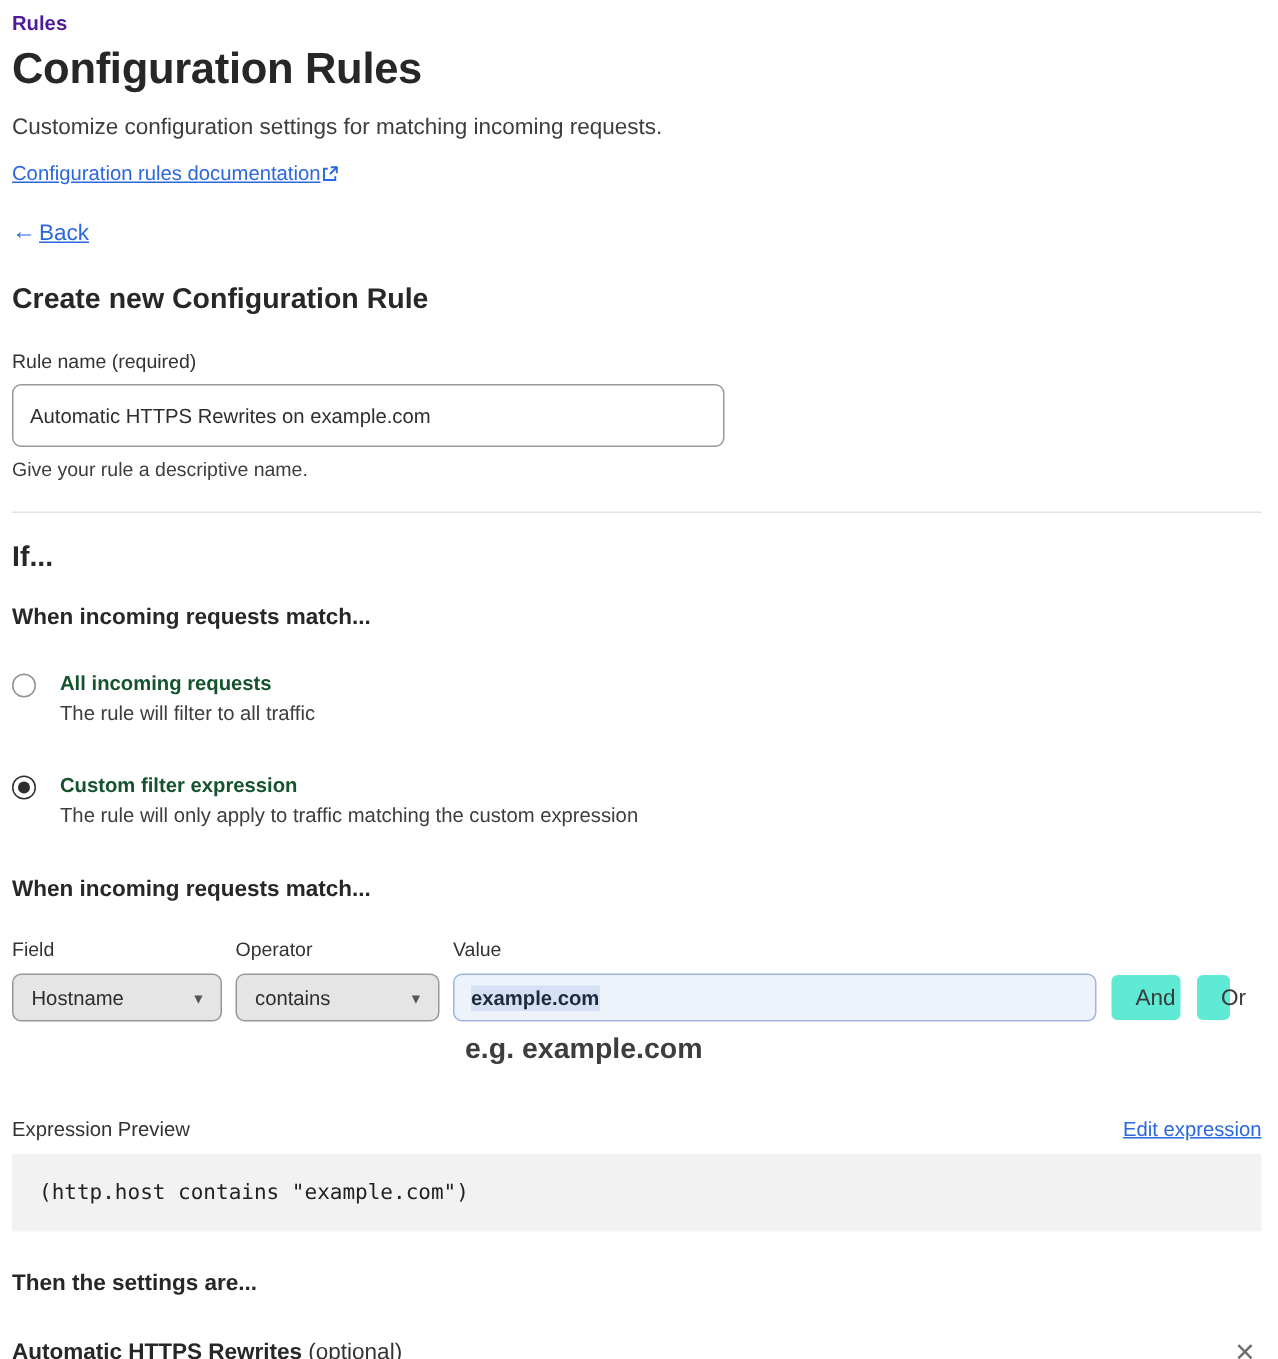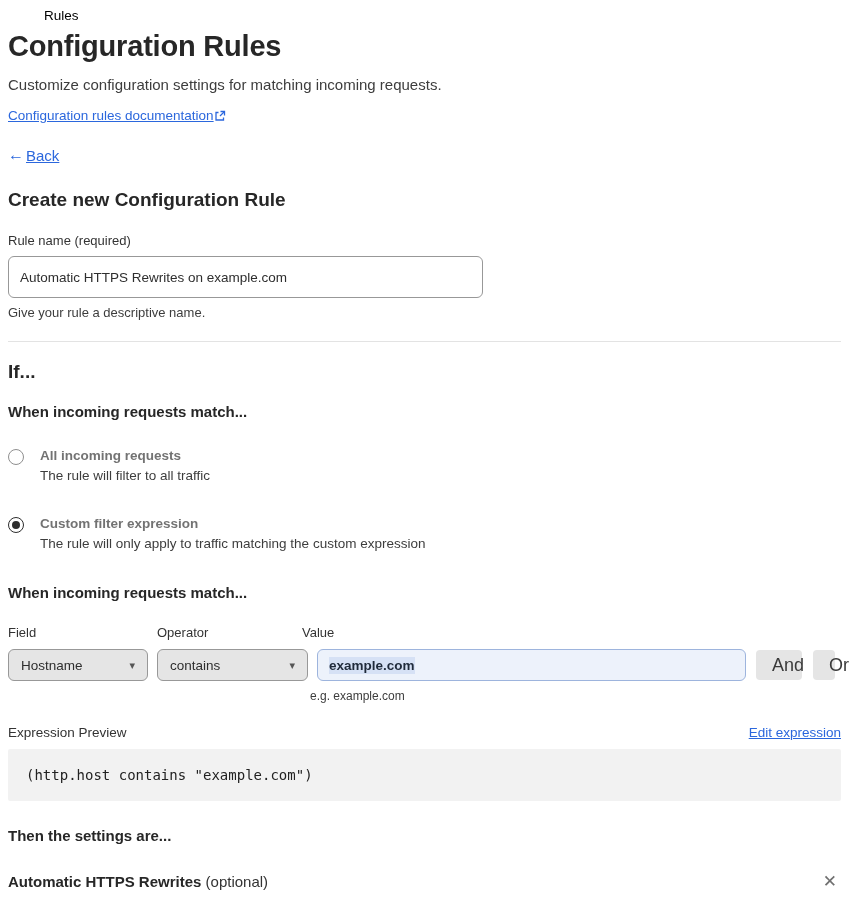--- a/index.html
+++ b/index.html
@@ -6,21 +6,21 @@
   html, body { margin: 0; padding: 0; background: #fff; }
   body {
     width: 852px; height: 906px;
     font-family: "Liberation Sans", sans-serif;
     color: #2e2e2e;
     padding: 8px 11px 10px 8px;
     overflow: hidden;
   }
   a, .link { color: #2b67dd; text-decoration: underline; cursor: pointer; }
 
-  .breadcrumb { font-size: 13.5px; font-weight: 400; color: #000000; margin-left: 36px; }
+  .breadcrumb { font-size: 13.5px; font-weight: 700; color: #4c1d95; }
   .page-title { font-size: 29px; font-weight: 700; color: #272727; margin: 7px 0 13px; letter-spacing: -0.2px; }
   .subtitle { font-size: 15px; color: #3d3d3d; margin: 0 0 15px; }
 
   .doc-row { display: flex; align-items: center; gap: 0; margin-bottom: 23px; }
   .doc-row .link { font-size: 13.5px; }
   .ext-icon { display: inline-flex; color: #2b67dd; }
 
   .back-row { display: flex; align-items: center; margin-bottom: 25px; font-size: 15px; }
   .back-arrow { color: #2b67dd; text-decoration: none; font-size: 16px; margin-right: 2px; }
 
@@ -45,60 +45,60 @@
   .radio-row { display: flex; margin-top: 28px; cursor: pointer; }
   .radio-row.second { margin-top: 33px; }
   .radio {
     width: 16px; height: 16px; border-radius: 50%;
     border: 1.5px solid #8f8f8f; background: #fff;
     margin: 1px 16px 0 0; flex: 0 0 auto;
     display: flex; align-items: center; justify-content: center;
   }
   .radio.checked { border-color: #2e2e2e; }
   .radio.checked::after { content: ""; width: 8px; height: 8px; border-radius: 50%; background: #2e2e2e; }
-  .radio-label { font-size: 13.5px; font-weight: 700; color: #737373; }
+  .radio-label { font-size: 13.5px; font-weight: 700; color: #14532d; }
   .radio-desc { font-size: 13.5px; color: #3d3d3d; margin-top: 5px; }
 
   .match-heading-2 { margin: 33px 0 0; }
 
   .builder-labels { display: flex; margin-top: 24px; font-size: 13px; color: #333; }
   .col-field { width: 149px; }
   .col-operator { width: 145px; }
   .col-value { width: 429px; }
 
   .builder-row { display: flex; align-items: center; margin-top: 9px; }
   .select {
     height: 32px; background: #e5e5e5; border: 1px solid #989898; border-radius: 6px;
     display: flex; align-items: center; justify-content: space-between;
     padding: 12px 12px; font-size: 13.5px; color: #2e2e2e; cursor: pointer;
   }
   .select.field-select { width: 140px; margin-right: 9px; }
-  .select.operator-select { width: 151px; margin-right: 9px; }
+  .select.operator-select { width: 136px; margin-right: 9px; }
   .caret { color: #555; font-size: 11px; margin-left: 8px; }
 
   .value-input {
     width: 429px; height: 32px;
     background: #edf2fb; border: 1px solid #9db4dd; border-radius: 6px;
     display: flex; align-items: center; padding: 0 11px;
     font-size: 13.5px; color: #1f2a3a; cursor: text;
   }
   .value-input .selected-text { background: #d6e1f5; font-weight: 700; padding: 1px 0; }
 
   .logic-btn {
-    height: 30px; background: #e5e5e5; border: none; border-radius: 4px;
-    font-size: 18px; color: #3a3a3a; cursor: pointer;
+    height: 30px; background: #5eead4; border: none; border-radius: 4px;
+    font-size: 15px; color: #3a3a3a; cursor: pointer;
     font-family: "Liberation Sans", sans-serif;
     padding-left: 16px;
   }
   .and-btn { width: 46px; margin-left: 10px; }
   .or-btn { width: 22px; margin-left: 11px; }
 
-  .value-help { font-size: 12px; color: #3d3d3d; margin: 8px 0 0 302px; }
-
-  .preview-row { display: flex; justify-content: space-between; align-items: flex-end; margin-top: 22px; }
+  .value-help { font-size: 19px; color: #3d3d3d; margin: 8px 0 0 302px; font-weight: bold; }
+
+  .preview-row { display: flex; justify-content: space-between; align-items: flex-end; margin-top: 34px; }
   .preview-label { font-size: 13.5px; color: #333; }
   .edit-link { font-size: 13.5px; }
 
   .code-box {
     margin-top: 9px; background: #f2f2f2; border-radius: 2px;
     height: 52px; display: flex; align-items: center; padding: 0 18px;
     font-family: "DejaVu Sans Mono", "Liberation Mono", monospace;
     font-size: 14px; color: #222;
   }
 

